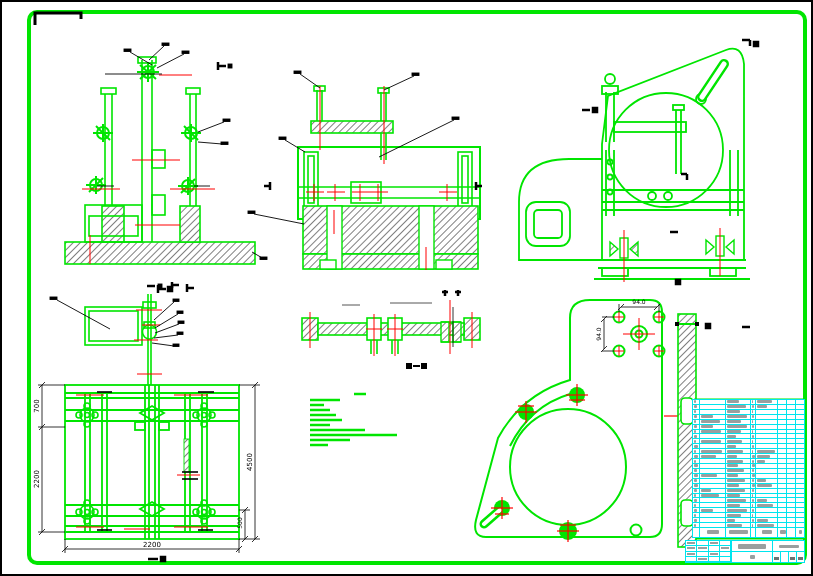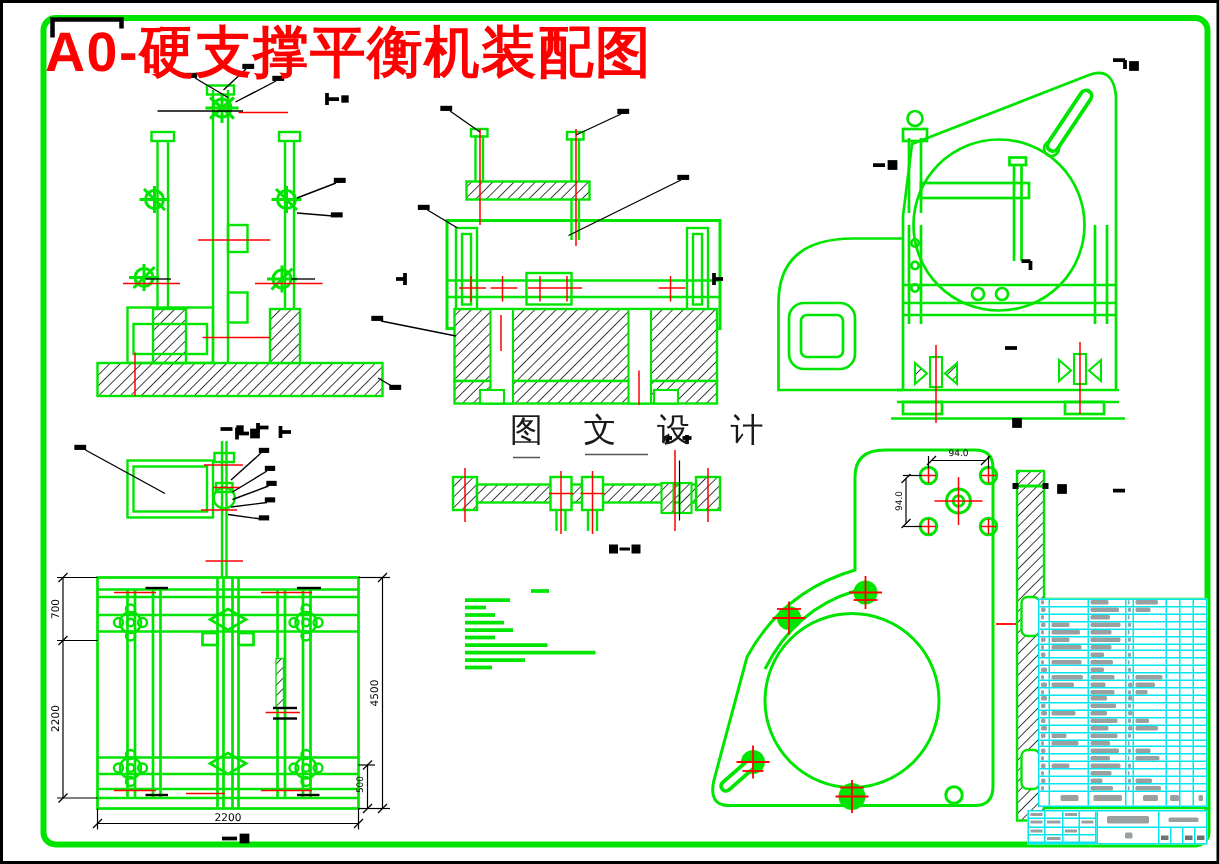--- a/index.html
+++ b/index.html
@@ -562,23 +562,21 @@
       <rect x="673" y="320" width="4" height="4" fill="#000"></rect>
       <rect x="693" y="320" width="4" height="4" fill="#000"></rect>
     </g>
     <g stroke="#000" stroke-width="2.5" fill="#000">
       <line x1="740" y1="325" x2="748" y2="325"></line>
           <rect x="704" y="322" width="4" height="4"></rect>
     </g>
   </g>
 </svg>
 
-<div class="cad-title">A0-硬支撑平衡机装配图</div>
-
-<div class="watermark">图 文 设 计</div>
+
 
 <div class="bom">
       <div class="bom-row">
         <div class="bom-cell" style="width: 6%;">
           <div class="blob" style="width: 35%;"></div>
         </div>
         <div class="bom-cell" style="width: 24%;"></div>
         <div class="bom-cell" style="width: 22%;">
           <div class="blob" style="width: 54%;"></div>
         </div>

